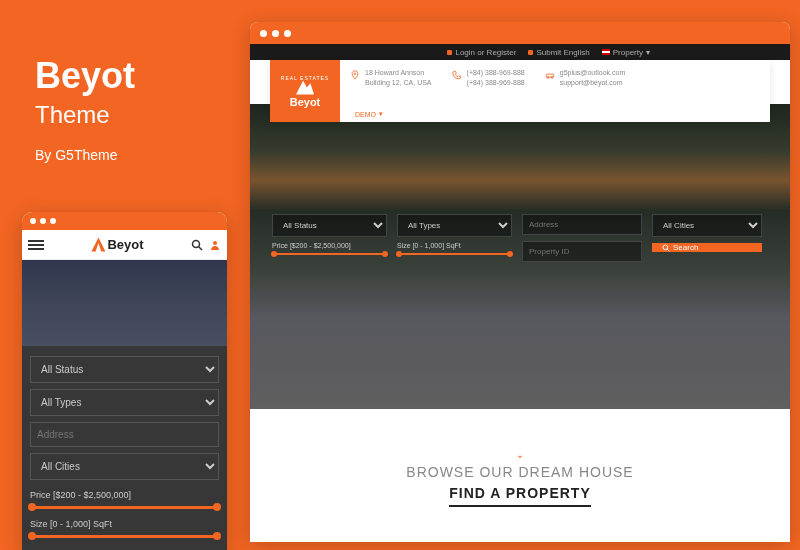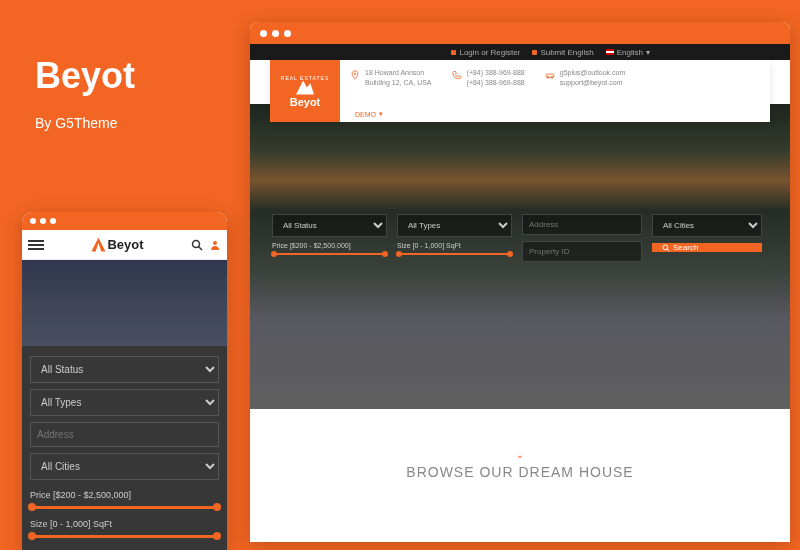--- a/index.html
+++ b/index.html
@@ -65,20 +65,21 @@
 .white-section { background: #fff; padding: 40px 0 20px; text-align: center; }
 .white-section .chev { color: #f26522; font-size: 10px; }
 .white-section .browse { font-size: 14px; color: #888; letter-spacing: 1px; margin: 4px 0; }
 .white-section .heading { font-size: 14px; font-weight: bold; letter-spacing: 1px; color: #222; border-bottom: 2px solid #222; display: inline-block; padding-bottom: 4px; }
 </style>
 </head>
 <body>
 
 <div class="title-block">
   <div class="main">Beyot</div>
+  <div class="sub">Theme</div>
   <div class="author">By G5Theme</div>
 </div>
 
 <div class="mobile-frame">
   <div class="mac-bar">
       <span></span>
       <span></span>
       <span></span>
     </div>
   <div class="mobile-header">
@@ -126,21 +127,21 @@
     <div class="item">
         <span class="dot"></span>
         <span>Login or Register</span>
       </div>
     <div class="item">
         <span class="dot"></span>
         <span>Submit English</span>
       </div>
     <div class="item">
         <span class="flag"></span>
-        <span>English</span>
+        <span>Property</span>
         <span>▾</span>
       </div>
   </div>
 
   <div class="info-bar">
     <div class="logo-box">
       <div class="tag">REAL ESTATES</div>
       <div class="mark"></div>
       <div class="txt">Beyot</div>
     </div>
@@ -207,14 +208,15 @@
             </svg>
           <span>Search</span>
         </button>
       </div>
     </div>
   </div>
 
   <div class="white-section">
     <div class="chev">⌄</div>
     <div class="browse">BROWSE OUR DREAM HOUSE</div>
+    <div class="heading">FIND A PROPERTY</div>
   </div>
 </div>
 
 </body></html>

